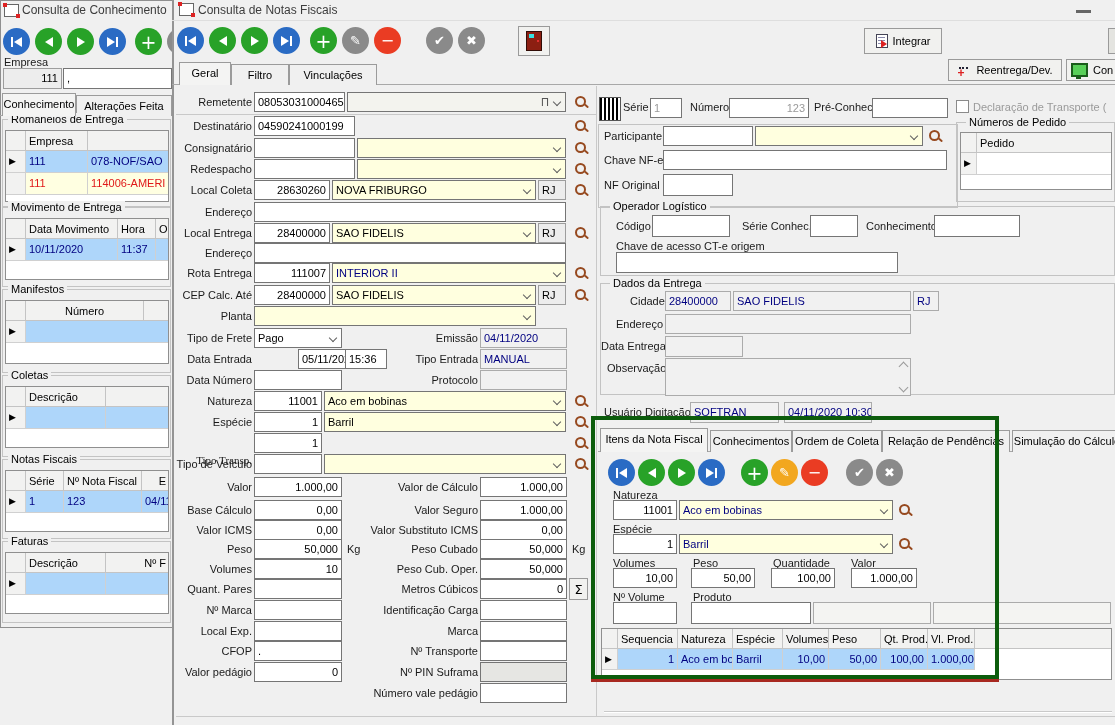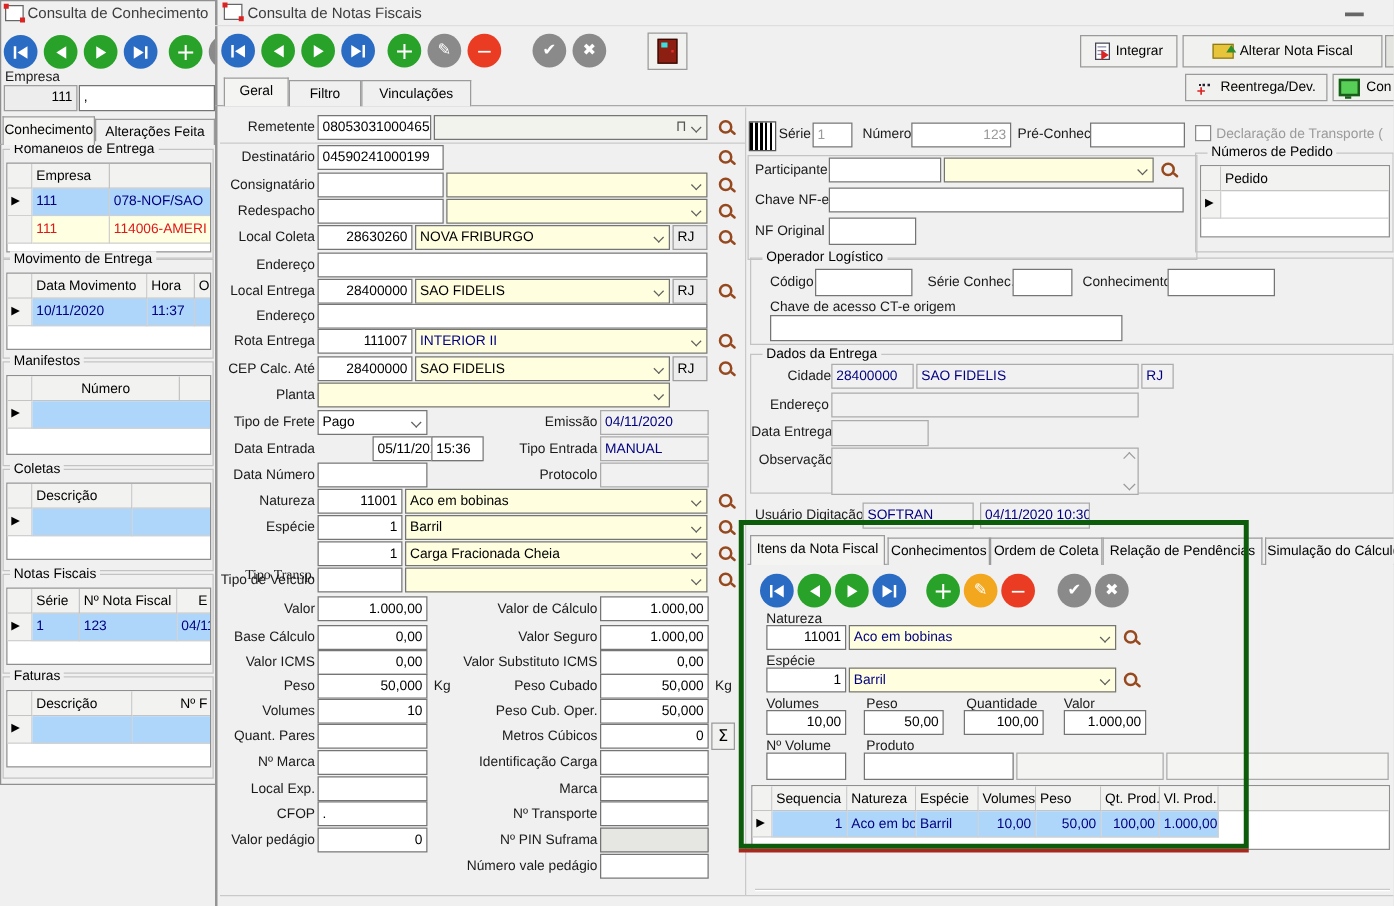--- a/index.html
+++ b/index.html
@@ -216,24 +216,20 @@
         <span class="glyph">✖</span>
       </button>
     <button class="btn" style="left:518px;top:26px;width:32px;height:30px;">
         <span class="icdoor"></span>
       </button>
 
     <button class="btn" style="left:864px;top:28px;width:78px;height:26px;">
       <span class="icdocu"></span>
       <span>Integrar</span>
     </button>
-    <button class="btn" style="left:946px;top:28px;width:160px;height:26px;">
-      <span class="icenv"></span>
-      <span>Alterar Nota Fiscal</span>
-    </button>
     <button class="btn" style="left:1108px;top:28px;width:10px;height:26px;background:#e4e4e0;"></button>
     <button class="btn" style="left:948px;top:59px;width:114px;height:22px;">
       <span class="icswap"></span>
       <span>Reentrega/Dev.</span>
     </button>
     <button class="btn" style="left:1066px;top:59px;width:60px;height:22px;justify-content:flex-start;padding-left:4px;">
       <span class="icmon"></span>
       <span>Con</span>
     </button>
 
@@ -327,21 +323,20 @@
     <div class="fld ylw combo" style="left:324px;top:391px;width:242px;height:20px;">Aco em bobinas<span class="chev"></span></div>
     <span class="mag" style="left:574px;top:394px;"></span>
 
     <span class="lbl" style="right:863px;top:416px;">Espécie</span>
     <div class="fld num" style="left:254px;top:412px;width:68px;height:20px;">1</div>
     <div class="fld ylw combo" style="left:324px;top:412px;width:242px;height:20px;">Barril<span class="chev"></span></div>
     <span class="mag" style="left:574px;top:415px;"></span>
 
     <span class="lbl" style="right:863px;top:454px;font-family:Liberation Serif, serif;">Tipo Transp.</span>
     <div class="fld num" style="left:254px;top:433px;width:68px;height:20px;">1</div>
-    <div class="fld ylw combo" style="left:324px;top:433px;width:242px;height:20px;">Carga Fracionada Cheia<span class="chev"></span></div>
     <span class="mag" style="left:574px;top:436px;"></span>
 
     <span class="lbl" style="right:863px;top:458px;">Tipo de Veículo</span>
     <div class="fld num" style="left:254px;top:454px;width:68px;height:20px;"></div>
     <div class="fld ylw combo" style="left:324px;top:454px;width:242px;height:20px;">
         <span class="chev"></span>
       </div>
     <span class="mag" style="left:574px;top:457px;"></span>
 
     <span class="lbl" style="right:863px;top:481px;">Valor</span>

